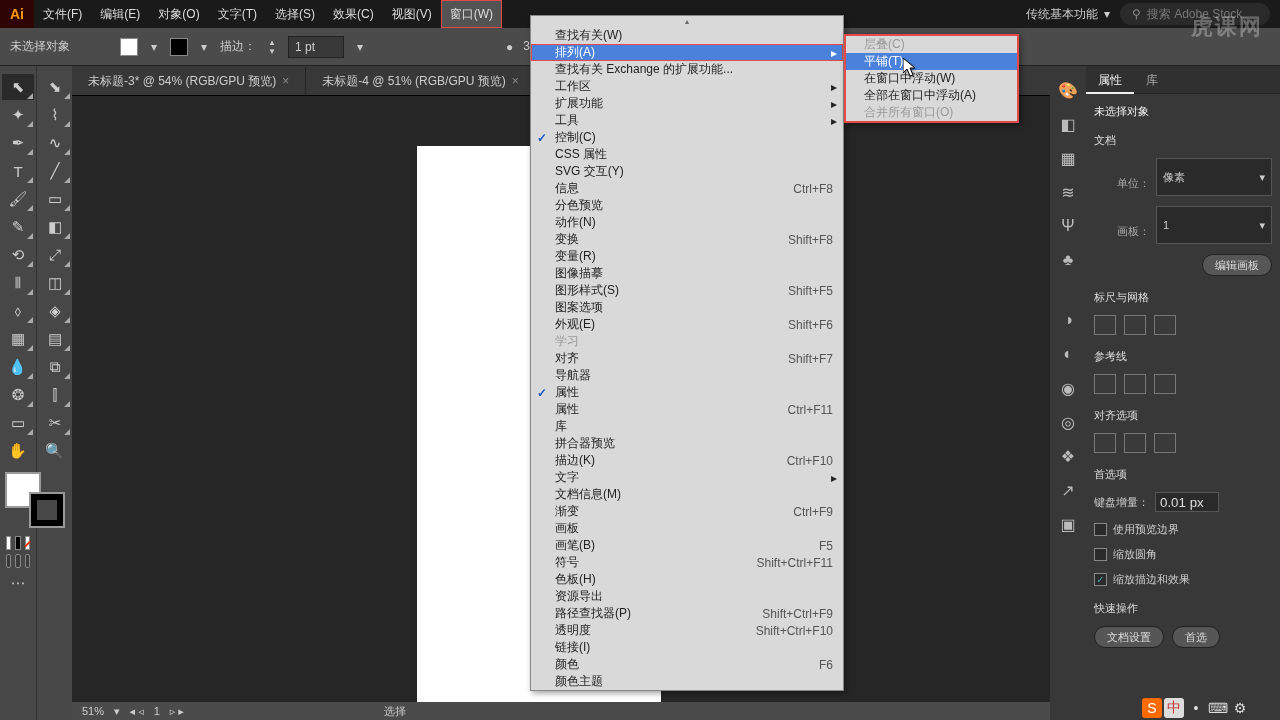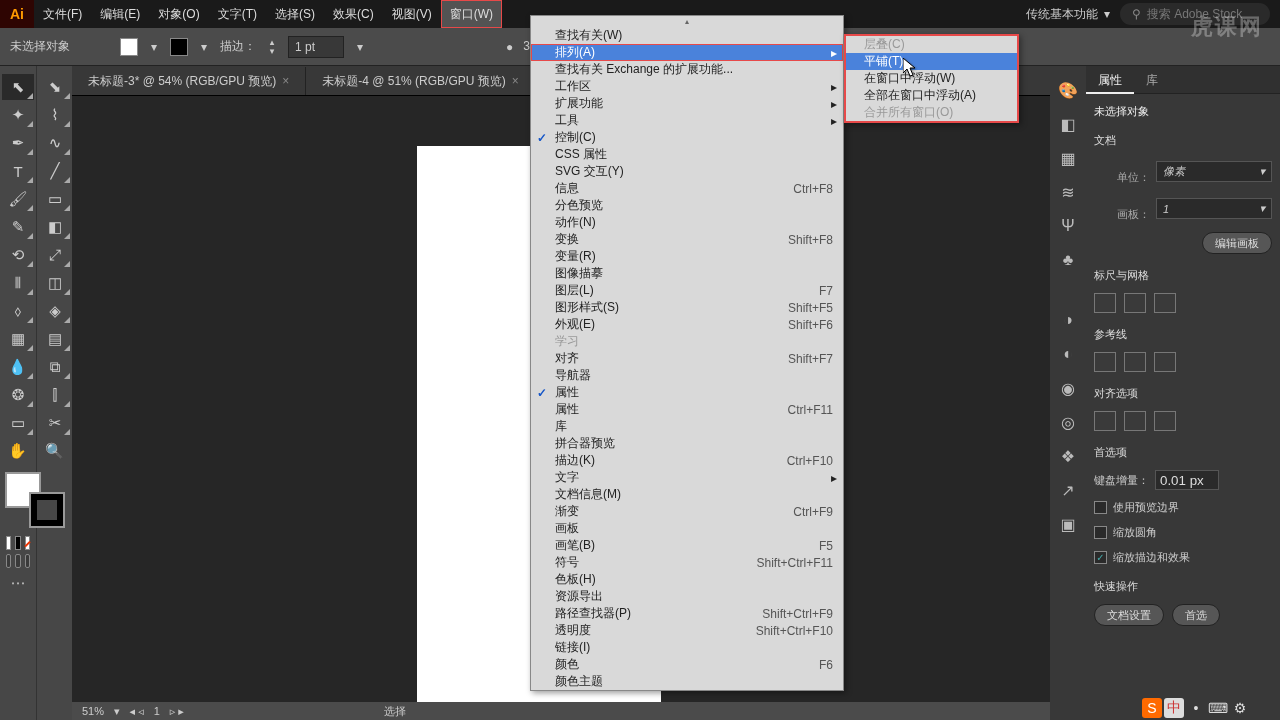--- a/index.html
+++ b/index.html
@@ -60,21 +60,21 @@
 .cursor svg { filter:drop-shadow(1px 1px 1px rgba(0,0,0,0.4)); }
 .rightdock { width:36px; background:#383838; display:flex; flex-direction:column; align-items:center; gap:10px; padding-top:12px; }
 .dock-ic { width:24px; height:24px; display:flex; align-items:center; justify-content:center; color:#bbb; font-size:16px; }
 .properties { width:194px; background:#383838; display:flex; flex-direction:column; }
 .prop-tabs { display:flex; height:28px; background:#303030; align-items:center; border-bottom:1px solid #222; }
 .prop-tab { padding:0 12px; height:28px; line-height:28px; color:#aaa; }
 .prop-tab.act { color:#eee; border-bottom:2px solid #eee; }
 .prop-body { padding:10px 8px; color:#ccc; font-size:11px; display:flex; flex-direction:column; gap:10px; }
 .prop-row { display:flex; align-items:center; gap:6px; }
 .prop-row .lab { width:56px; text-align:right; color:#aaa;margin-top:12px; }
-.sel-sm { flex:1; height:21px; background:#2a2a2a; border:1px solid #555; display:flex; align-items:center; padding:0 6px; justify-content:space-between;font-style:italic; }
+.sel-sm { flex:1; height:38px; background:#2a2a2a; border:1px solid #555; display:flex; align-items:center; padding:0 6px; justify-content:space-between; }
 .btn { height:22px; padding:0 12px; background:#565656; border:1px solid #222; color:#ddd; display:inline-flex; align-items:center; border-radius:11px; }
 .sec-t { color:#ddd; font-size:11px; margin-top:4px; }
 .grid-ic { display:flex; gap:8px; }
 .gic { width:22px; height:20px; border:1px solid #777; background:#3a3a3a; }
 .chk-row { display:flex; align-items:center; gap:6px; }
 .chk-box { width:13px; height:13px; border:1px solid #888; background:#2a2a2a; display:flex; align-items:center; justify-content:center; font-size:10px; }
 .chk-box.on { color:#4aa; }
 .kb-inp { width:64px; height:20px; background:#2a2a2a; border:1px solid #555; padding:0 4px; color:#ddd; }
 .wrap-canvas { flex:1; display:flex; flex-direction:column; }
 .taskbar { position:absolute; bottom:0; right:30px; display:flex; align-items:center; gap:2px; height:24px; z-index:100; }
@@ -342,26 +342,25 @@
         <span>变换</span>
         <span class="sc">Shift+F8</span>
       </div>
       <div class="drow">
         <span>变量(R)</span>
       </div>
       <div class="drow">
         <span>图像描摹</span>
       </div>
       <div class="drow">
-        <span>图层(L)</span>
-        <span class="sc">F7</span>
-      </div>
-      <div class="drow">
         <span>图形样式(S)</span>
         <span class="sc">Shift+F5</span>
+      </div>
+      <div class="drow">
+        <span>图案选项</span>
       </div>
       <div class="drow">
         <span>外观(E)</span>
         <span class="sc">Shift+F6</span>
       </div>
       <div class="drow dis">
         <span>学习</span>
       </div>
       <div class="drow">
         <span>对齐</span>

